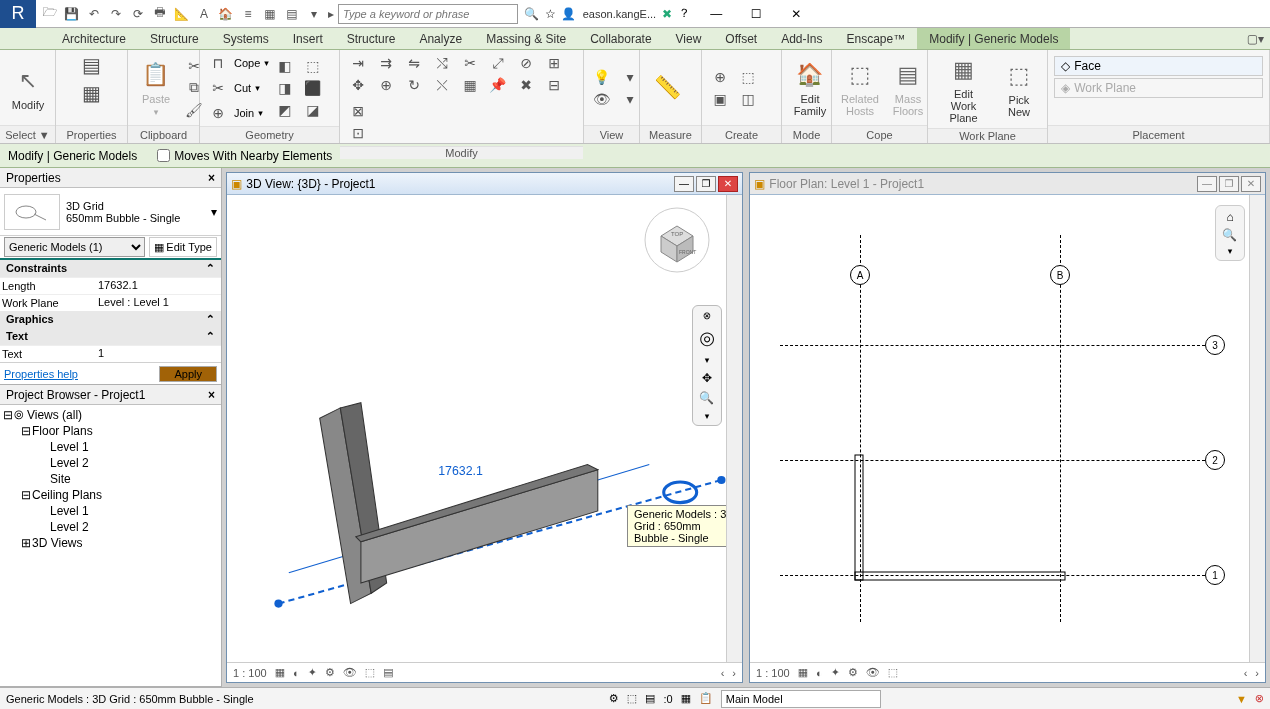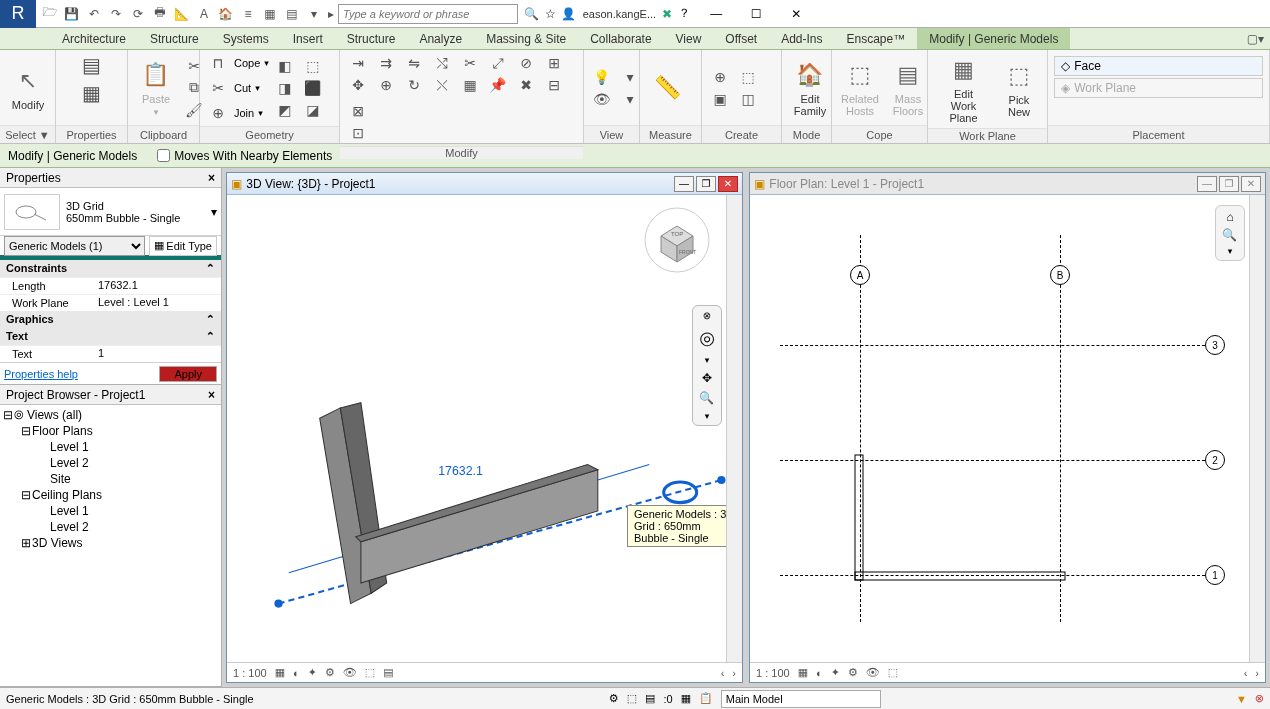--- a/index.html
+++ b/index.html
@@ -47,34 +47,34 @@
 .viewarea { flex: 1; background: #d0d0d0; display: flex; gap: 6px; padding: 4px; position: relative; }
 
 
 .panel { border-bottom: 1px solid #b0b0b0; }
 .panel-head { height: 20px; background: #f0f0f0; border-bottom: 1px solid #c0c0c0; display: flex; align-items: center; padding: 0 6px; font-size: 12px; }
 .panel-head .close { margin-left: auto; cursor: pointer; font-weight: bold; }
 .typeselect { height: 48px; display: flex; align-items: center; padding: 4px; gap: 6px; border-bottom: 1px solid #d0d0d0; }
 .typeselect .thumb { width: 56px; height: 36px; border: 1px solid #ccc; display:flex; align-items:center; justify-content:center; }
 .typeselect .name { font-size: 11px; flex:1; }
 .typeselect .arrow { cursor:pointer; }
-.filterrow { height: 24px; display: flex; align-items: center; padding: 0 4px; gap: 4px; border-bottom: 5px solid #0f766e; }
+.filterrow { height: 24px; display: flex; align-items: center; padding: 0 4px; gap: 4px; border-bottom: 2px solid #0f766e; }
 .filterrow select { flex: 1; font-size: 11px; height: 20px; border:1px solid #999; }
 .filterrow .editbtn { font-size:11px; padding:0 4px; height:20px; border:1px solid #ccc; background:#fff; cursor:pointer; display:flex; align-items:center; gap:2px;}
 .propgrid { font-size: 11px; }
 .propgrid .phead { background: #e8e8e8; padding: 2px 6px; font-weight: bold; display:flex; }
 .propgrid .phead .exp { margin-left:auto; }
 .propgrid .prow { display: flex; border-top: 1px solid #eee; }
-.propgrid .prow .k { width: 96px; padding: 2px 12px; }
+.propgrid .prow .k { width: 96px; padding: 2px 2px; }
 .propgrid .prow .v { flex: 1; padding: 1px 2px; }
 .propgrid .prow .v input[type=text]{ width:100%; font-size:11px; border:1px solid #333; padding:1px 3px; }
 .propgrid .prow .v input[type=checkbox]{ }
 .propfoot { height: 22px; display:flex; align-items:center; padding:8px 4px; border-top:1px solid #d0d0d0;}
 .propfoot a { color:#0066cc; font-size:11px; text-decoration:underline; }
-.propfoot button { margin-left:auto; font-size:11px; padding:1px 14px; border:1px solid #aaa; background:#b91c1c; cursor:pointer;}
+.propfoot button { margin-left:auto; font-size:11px; padding:1px 14px; border:1px solid #aaa; background:#a16207; cursor:pointer;}
 
 
 .tree { font-size: 12px; padding: 2px; overflow:auto; flex:1;}
 .tree .node { padding: 1px 0 1px 0; white-space: nowrap; }
 .tree .tw { display:inline-block; width:12px; text-align:center; cursor:pointer; }
 
 
 .vwin { flex: 1; background: #fff; border: 1px solid #7090b0; display: flex; flex-direction: column; position: relative; }
 .vwin .vtitle { height: 22px; background: linear-gradient(#eef4fb,#d4e3f4); border-bottom:1px solid #a0b8d0; display:flex; align-items:center; padding:0 4px; font-size:12px; gap:4px;}
 .vwin.inactive .vtitle { background:#e8e8e8; color:#888; }

